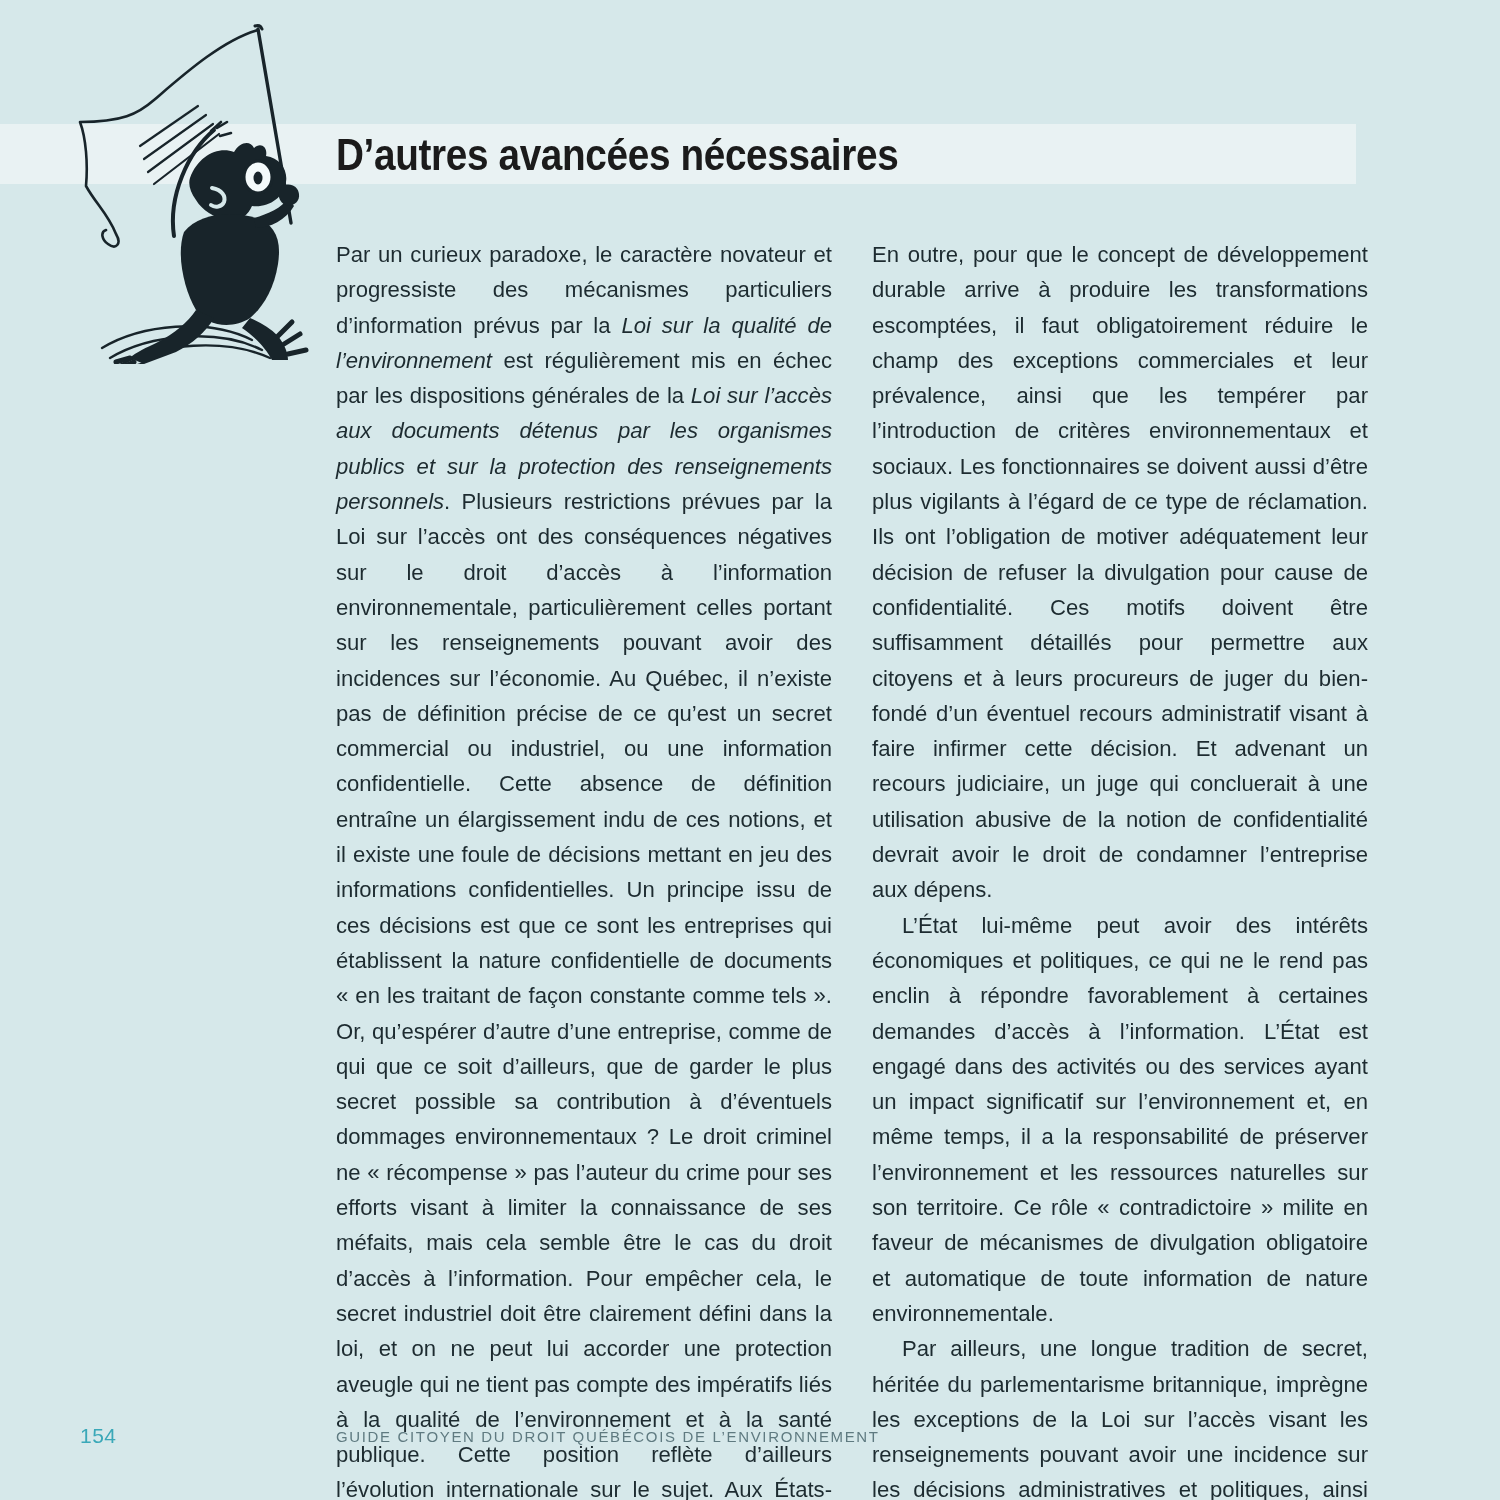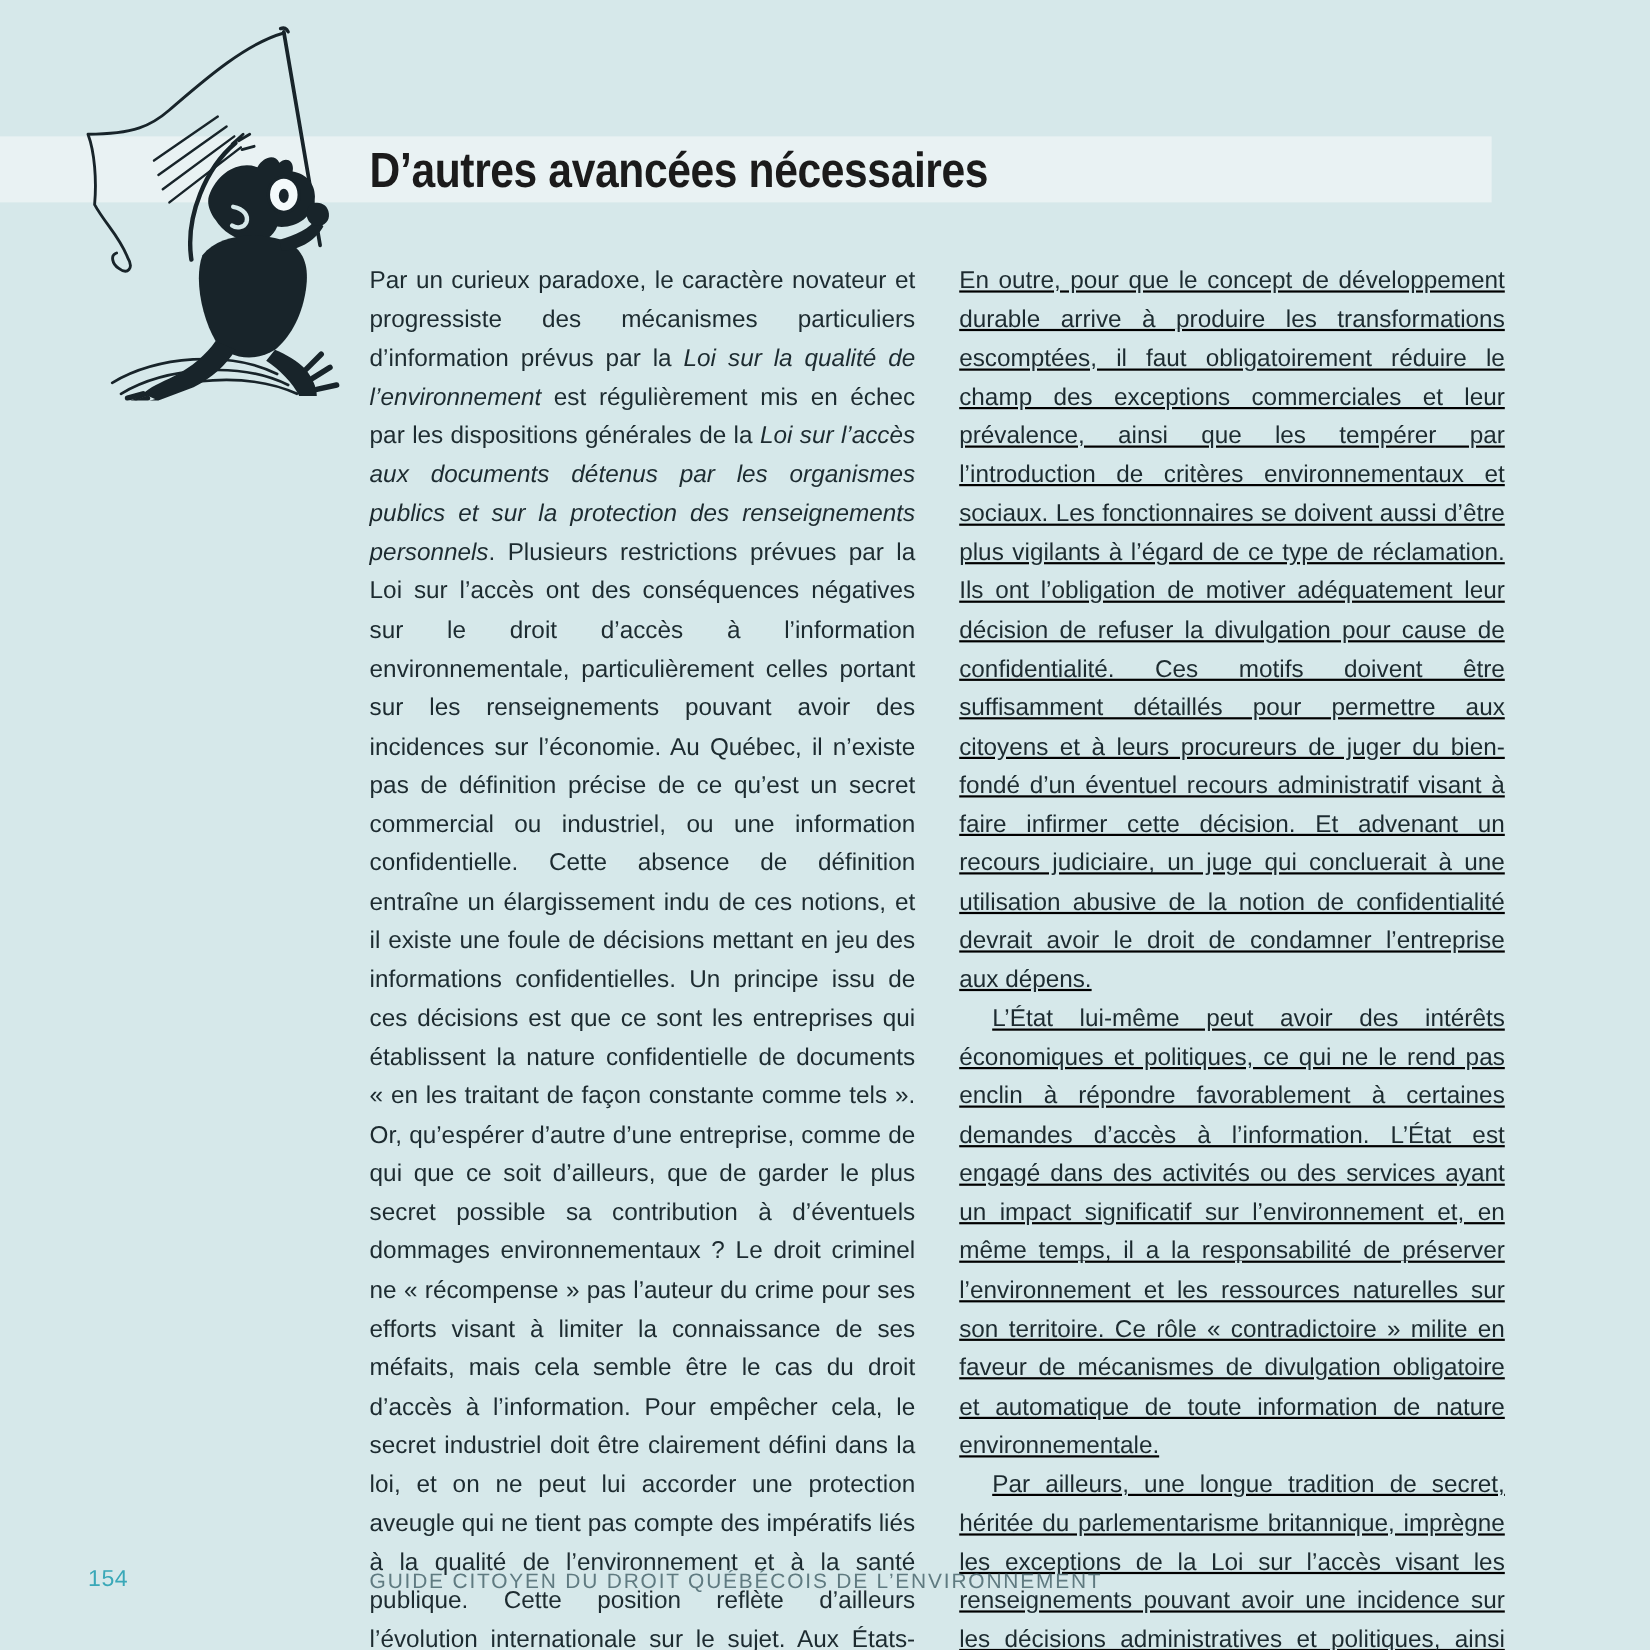--- a/index.html
+++ b/index.html
@@ -59,21 +59,21 @@
     width: 1032px;
     height: 1160px;
   }
   .column {
     position: absolute;
     top: 0;
     width: 496px;
     height: 1160px;
   }
   .column.left  { left: 0; }
-  .column.right { left: 536px; text-decoration: underline; }
+  .column.right { left: 536px; }
 
   .body-text {
     font-family: "Liberation Sans", sans-serif;
     font-size: 22.1px;
     line-height: 35.3px;
     color: #1d2b30;
     text-align: justify;
     text-justify: inter-word;
     hyphens: manual;
     margin: 0;
@@ -94,21 +94,21 @@
     left: 80px;
     top: 0;
     font-size: 21px;
     color: #3aa8b8;
     letter-spacing: 0.5px;
   }
   #running-title {
     position: absolute;
     left: 336px;
     top: 4px;
-    font-size: 19px;
+    font-size: 15px;
     letter-spacing: 1.65px;
     color: #5f7a80;
     white-space: nowrap;
   }
 </style>
 </head>
 <body>
 
 <div id="header-band"></div>
 <div id="page-title">D’autres avancées nécessaires</div>

